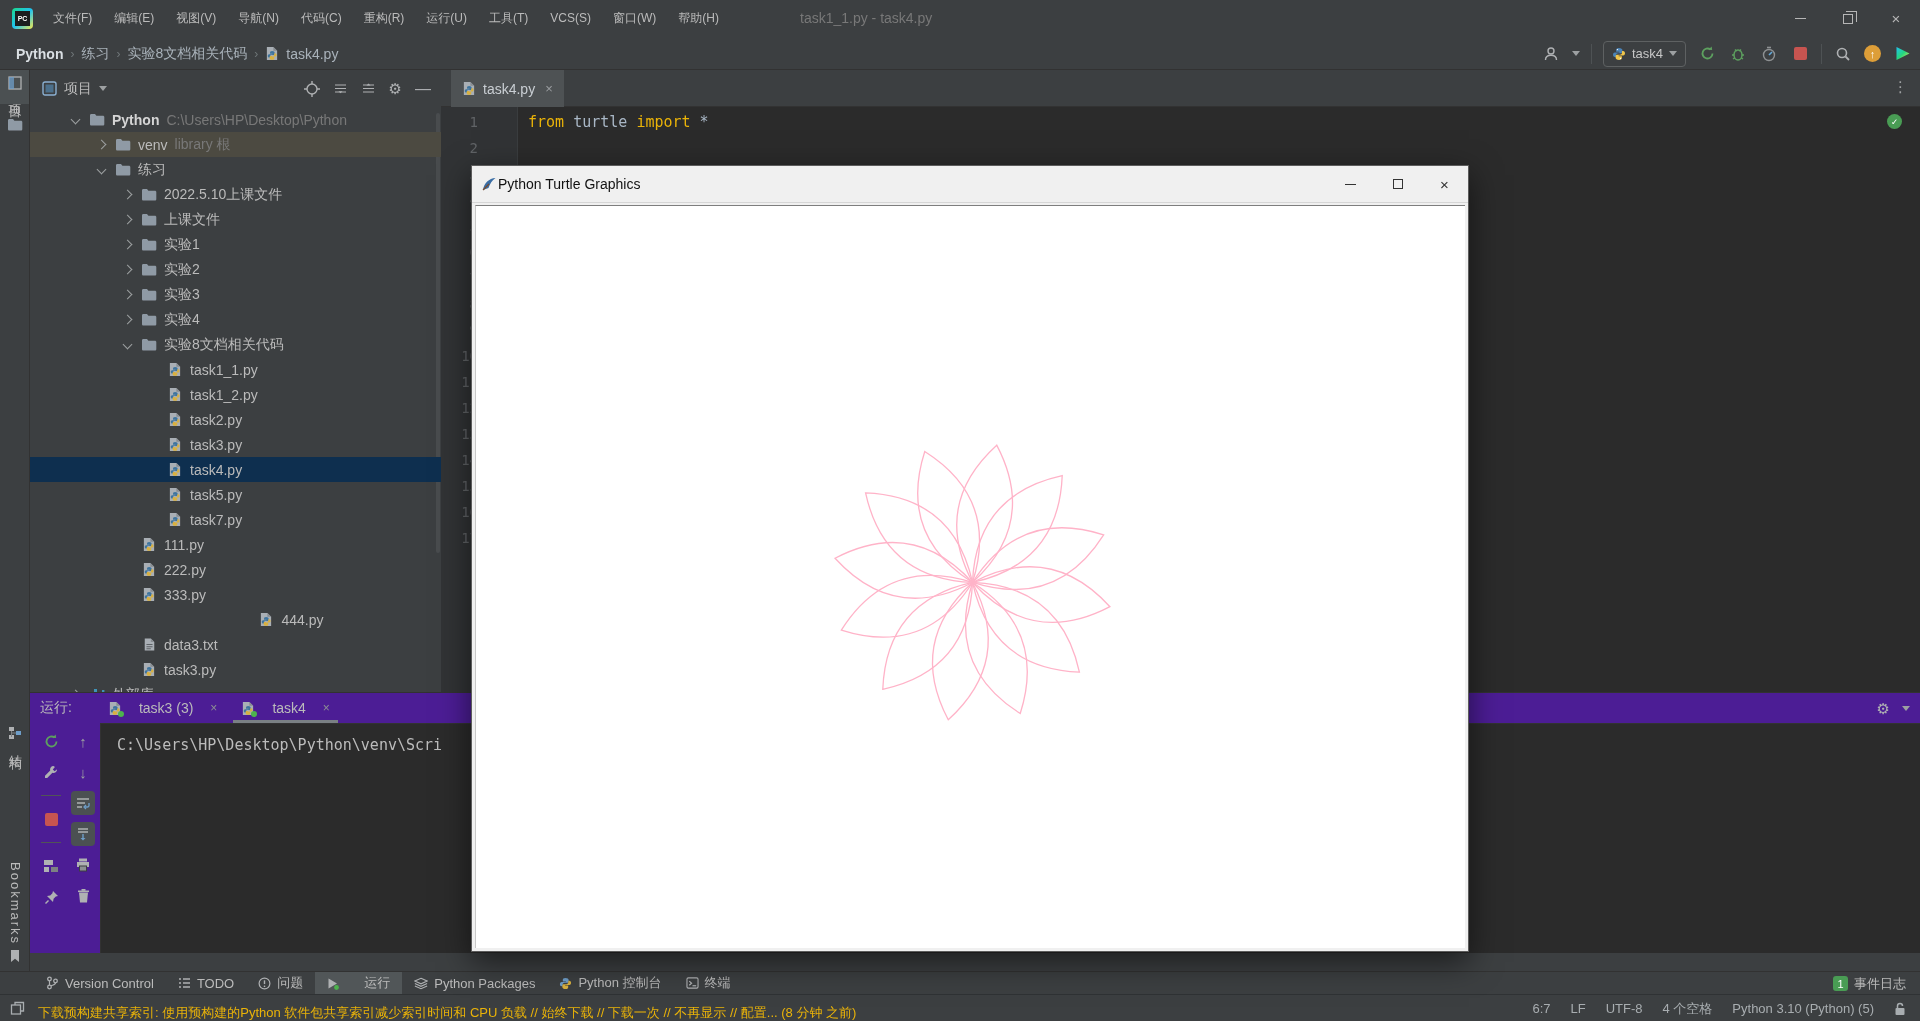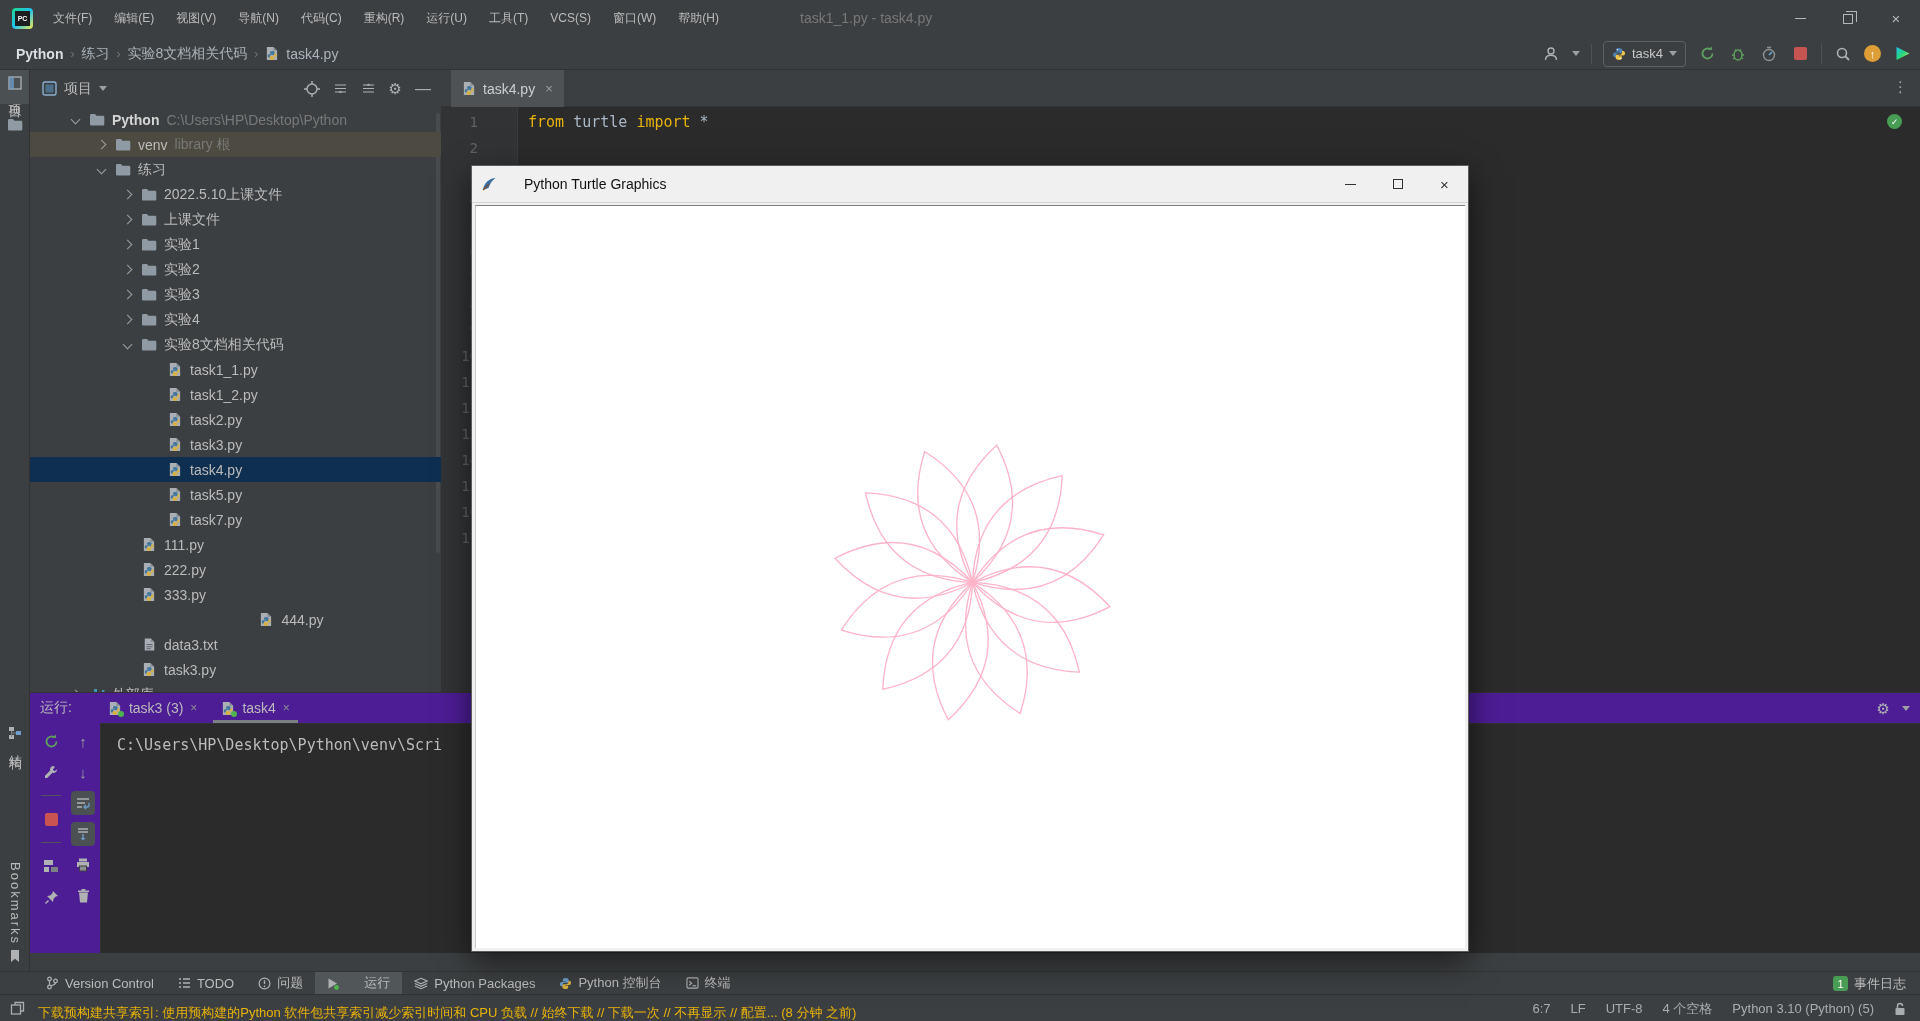--- a/index.html
+++ b/index.html
@@ -82,21 +82,21 @@
   .tok-kw{color:#eab308;}
   .tok-plain{color:#a9b7c6;}
   .insp-ok{position:absolute;right:18px;top:7px;width:15px;height:15px;border-radius:50%;background:#499c54;color:#fff;
     font-size:10px;display:flex;align-items:center;justify-content:center;}
 
   
   .runpanel{position:absolute;left:30px;top:692px;width:1890px;height:261px;background:#4c1d95;border-top:1px solid #323232;}
   .run-header{position:absolute;left:0;top:0;width:100%;height:30px;display:flex;align-items:center;}
   .run-label{margin-left:10px;font-size:14px;color:#bbbbbb;}
   .rtabs{display:flex;margin-left:24px;height:30px;}
-  .rtab{position:relative;display:flex;align-items:center;gap:7px;padding:0 12px;font-size:14px;color:#bbbbbb;}
+  .rtab{position:relative;display:flex;align-items:center;gap:17px;padding:0 12px;font-size:14px;color:#bbbbbb;}
   .rtab .closex{color:#8d9093;font-size:12px;}
   .rtab.sel:after{content:"";position:absolute;left:4px;right:4px;bottom:0;height:3px;background:#7a8084;}
   .run-right{position:absolute;right:10px;top:0;height:30px;display:flex;align-items:center;gap:12px;color:#afb1b3;}
   .console{position:absolute;left:70px;top:30px;right:0;bottom:0;background:#2b2b2b;border-top:1px solid #323232;}
   .console-text{position:absolute;left:17px;top:12px;font-size:15px;color:#bcbcbc;}
   .toolcol{position:absolute;top:36px;width:28px;display:flex;flex-direction:column;align-items:center;}
   .toolcol1{left:7px;}
   .toolcol2{left:39px;}
   .tbtn{width:24px;height:24px;display:flex;align-items:center;justify-content:center;margin-bottom:7px;}
   .tbtn.toggled{background:#4b5052;border-radius:4px;}
@@ -114,21 +114,21 @@
 
   .statusbar{position:absolute;left:0;top:994px;width:1920px;height:27px;background:#3c3f41;border-top:1px solid #2f3234;}
   .status-msg{position:absolute;left:38px;top:4px;height:27px;line-height:27px;font-size:13px;color:#eab308;white-space:nowrap;}
   .status-icon{position:absolute;left:10px;top:6px;}
   .status-right{position:absolute;right:14px;top:0;height:27px;display:flex;align-items:center;gap:20px;font-size:13px;color:#a8adb0;}
 
   
   .turtle{position:absolute;left:471px;top:165px;width:998px;height:787px;z-index:50;background:#f0f0f0;
     border:1px solid #5c5c5c;box-shadow:0 10px 30px rgba(0,0,0,.55);}
   .t-titlebar{position:absolute;left:0;top:0;width:100%;height:37px;background:#f0f0f0;border-bottom:1px solid #d6d6d6;display:flex;align-items:center;}
-  .t-title{margin-left:26px;font-size:14px;color:#111;}
+  .t-title{margin-left:0;font-size:14px;color:#111;}
   .t-ctl{position:absolute;right:0;top:0;height:36px;display:flex;}
   .t-btn{width:47px;height:36px;display:flex;align-items:center;justify-content:center;color:#333;}
   .t-bar{width:11px;height:1px;background:#333;}
   .t-sq{width:10px;height:10px;border:1px solid #333;}
   .t-x{font-size:15px;color:#333;}
   .tcanvas{position:absolute;left:3px;right:3px;top:39px;bottom:3px;background:#ffffff;border-top:1px solid #7e7e7e;border-left:1px solid #c8c8c8;}
   .tcanvas svg{position:absolute;left:0;top:0;width:100%;height:100%;}
 </style>
 </head>
 <body>

